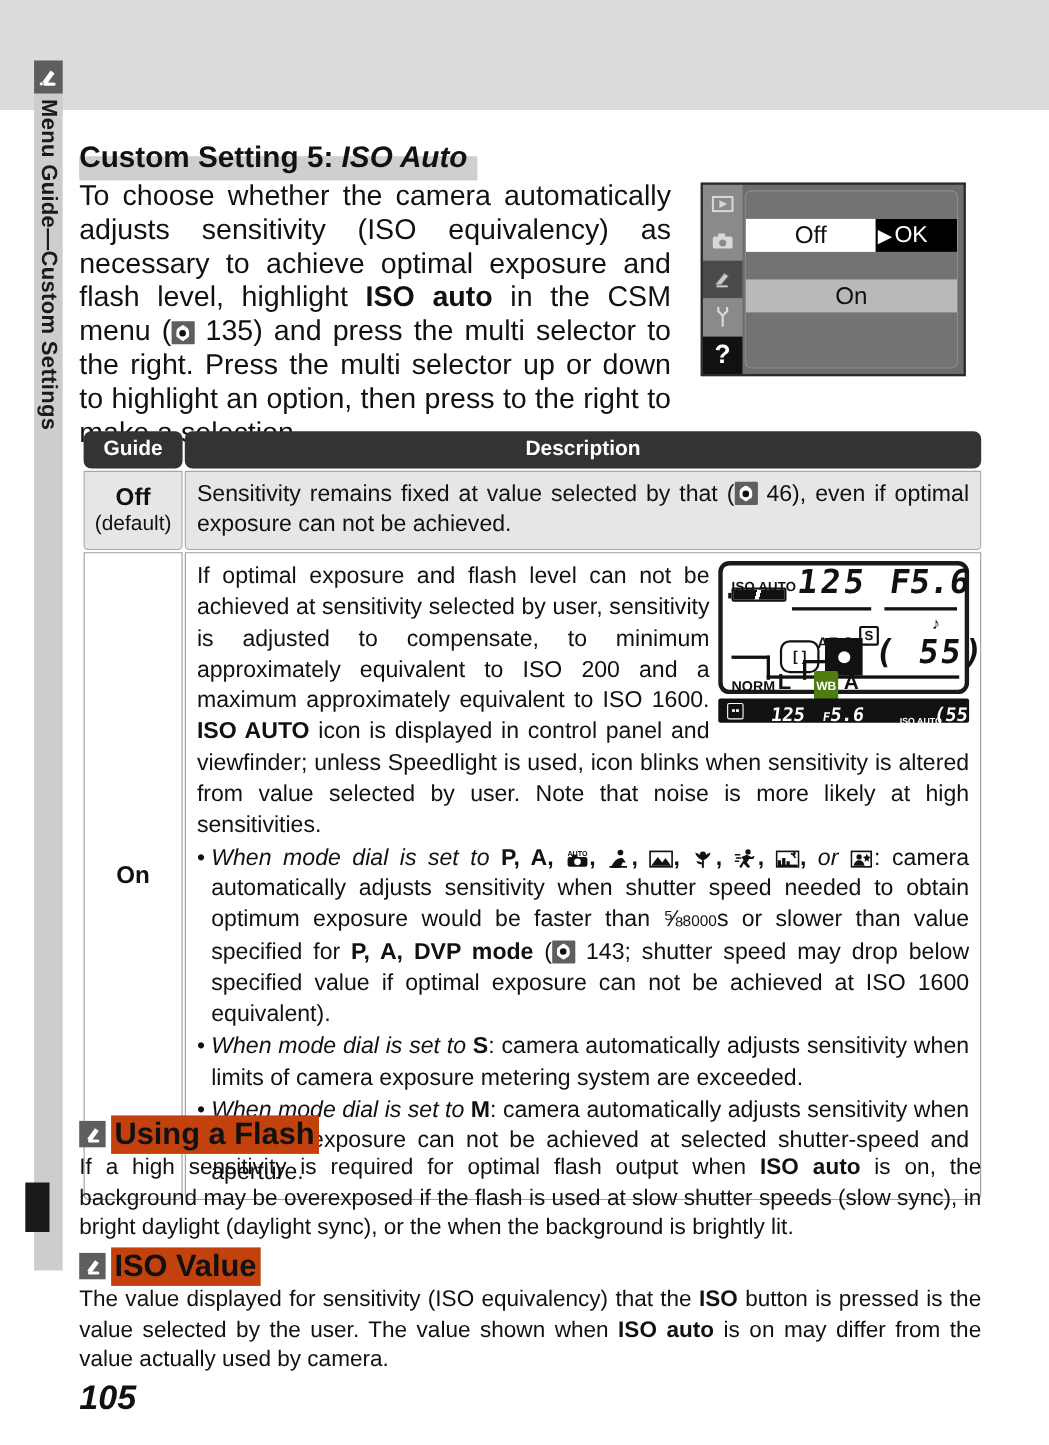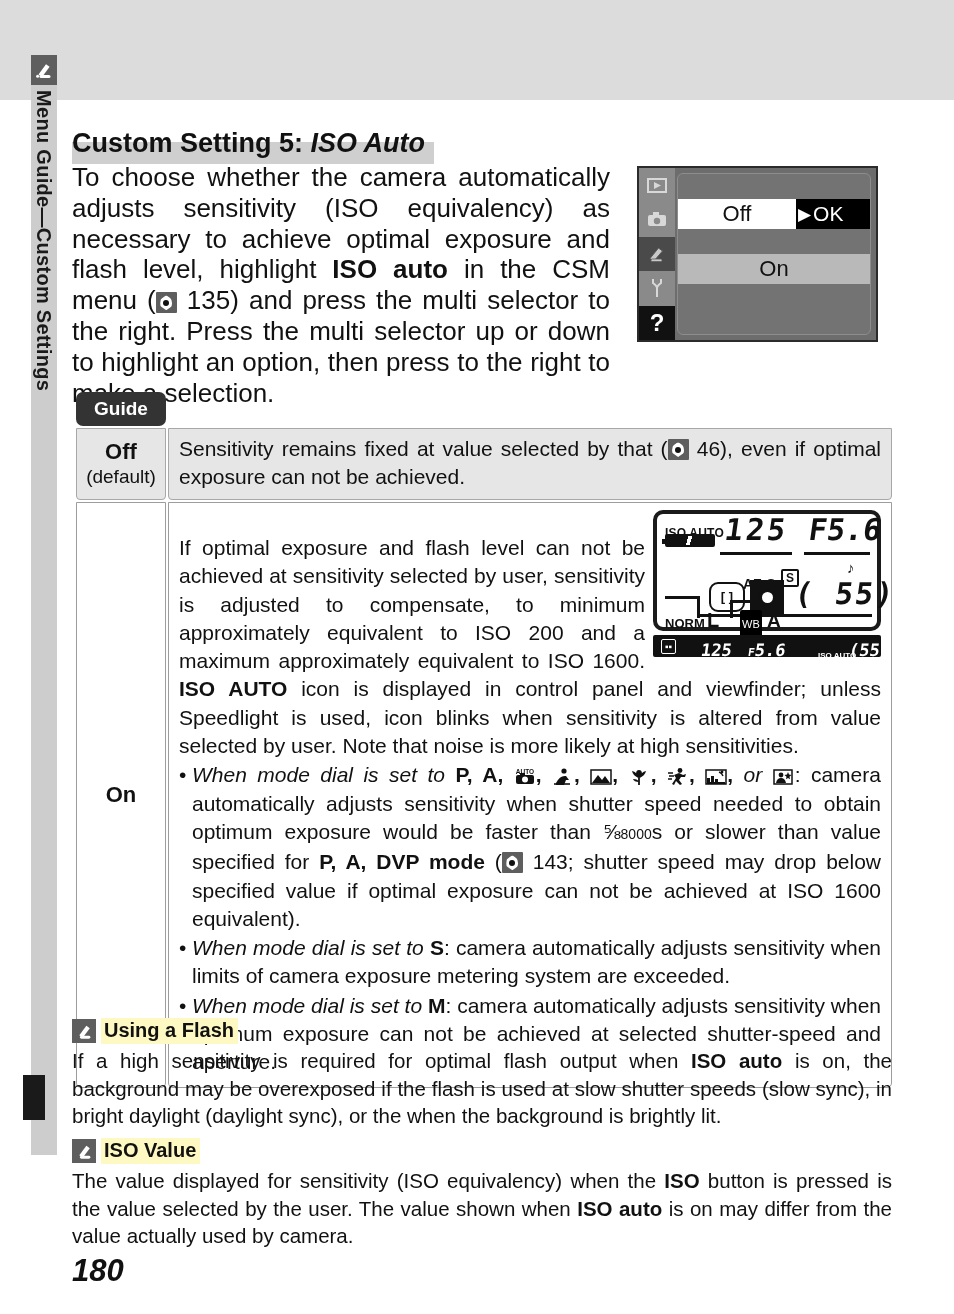--- a/index.html
+++ b/index.html
@@ -191,21 +191,21 @@
   }
   .cell-desc-on {
     flex: 1; margin-left: 2px;
     background: #fff;
     border: 1px solid #9d9d9d;
     border-radius: 0 0 5px 5px;
     padding: 7px 10px 10px 10px;
     font-size: 21px; line-height: 28.3px;
     position: relative;
   }
-  .para-just { text-align: justify; text-align-last: left; margin-top: 24px; }
+  .para-just { text-align: justify; text-align-last: left; }
   .bullets { margin-top: 1px; }
   .bullet {
     display: flex; margin-top: 1px;
   }
   .bullet .dot { width: 13px; flex: none; }
   .bullet .btxt { flex: 1; text-align: justify; text-align-last: left; }
   .it { font-style: italic; }
 
   
   .lcd-wrap {
@@ -288,21 +288,21 @@
     font-size: 30px; font-weight: bold;
     font-family: "DejaVu Sans Mono", monospace;
     transform: skewX(-8deg);
     letter-spacing: 2px;
   }
   .lcd-ul3 { position: absolute; left: 40px; top: 100px; width: 175px; height: 3px; background: #111; }
   .lcd-norm { position: absolute; left: 8px; top: 96px; font-size: 13px; font-weight: bold; }
   .lcd-L { position: absolute; left: 50px; top: 92px; font-size: 20px; font-weight: bold; }
   .lcd-wb {
     position: absolute; left: 83px; top: 96px;
-    font-size: 11px; font-weight: normal; color: #fff; background: #000000;
+    font-size: 11px; font-weight: bold; color: #fff; background: #4d7c0f;
     padding: 0 2px; border-radius: 2px;
   }
   .lcd-wba { position: absolute; left: 110px; top: 93px; font-size: 19px; font-weight: bold; }
   .lcd-line-v1 { position: absolute; left: 40px; top: 82px; width: 3px; height: 22px; background: #111; }
   .lcd-line-h1 { position: absolute; left: 8px; top: 82px; width: 35px; height: 3px; background: #111; }
   .lcd-line-v2 { position: absolute; left: 73px; top: 86px; width: 3px; height: 18px; background: #111; }
   .lcd-line-h2 { position: absolute; left: 73px; top: 86px; width: 22px; height: 3px; background: #111; }
 
   .vf-af {
     position: absolute; left: 8px; top: 4px;
@@ -334,22 +334,22 @@
 
   
   .note { position: absolute; left: 72px; width: 820px; }
   .note-hd { display: flex; align-items: center; height: 26px; }
   .note-ic {
     width: 24px; height: 24px; background: #5e5e5e;
     display: flex; align-items: center; justify-content: center;
     margin-right: 5px; flex: none;
   }
   .note-title {
-    font-size: 20px; font-weight: bold;
-    background: #fef9c3; padding: 1px 4px 2px 3px;
+    font-size: 28px; font-weight: bold;
+    background: #c2410c; padding: 1px 4px 2px 3px;
   }
   .note-body {
     margin-top: 3px;
     font-size: 20.5px; line-height: 27.5px;
     text-align: justify; text-align-last: left;
   }
 
   .pageno {
     position: absolute; left: 72px; top: 1253px;
     font-size: 31px; font-weight: bold; font-style: italic;
@@ -460,20 +460,21 @@
         <span>On</span>
       </div>
       <div class="menu-row blank"></div>
     </div>
   </div>
 </div>
 
 <div class="tbl">
   <div class="tbl-head">
     <div class="th-opt">Guide</div>
+    <div class="th-desc">Description</div>
   </div>
 
   <div class="row-off">
     <div class="cell-opt-off">
       <div class="o1">Off</div>
       <div class="o2">(default)</div>
     </div>
     <div class="cell-desc-off">
       <span>Sensitivity remains fixed at value selected by that (</span><span class="refico"></span>&nbsp;<span>46</span><span>), even if optimal exposure can not be achieved.</span>
     </div>
@@ -605,17 +606,17 @@
   <div class="note-hd">
     <div class="note-ic">
       <svg width="17" height="17" viewBox="0 0 18 18">
           <path d="M3.5 13 L11 2.8 L14.6 5.5 L7.1 15.6 Z" fill="#fff"></path>
           <rect x="4.2" y="13.6" width="11" height="3" rx="1.5" fill="#fff"></rect>
         </svg>
     </div>
     <div class="note-title">ISO Value</div>
   </div>
   <div class="note-body">
-    <span>The value displayed for sensitivity (ISO equivalency) when the </span><b>ISO</b><span> button is pressed is the value selected by the user.  The value shown when </span><b>ISO auto</b><span> is on may differ from the value actually used by camera.</span>
-  </div>
-</div>
-
-<div class="pageno">180</div>
+    <span>The value displayed for sensitivity (ISO equivalency) that the </span><b>ISO</b><span> button is pressed is the value selected by the user.  The value shown when </span><b>ISO auto</b><span> is on may differ from the value actually used by camera.</span>
+  </div>
+</div>
+
+<div class="pageno">105</div>
 
 </body></html>

